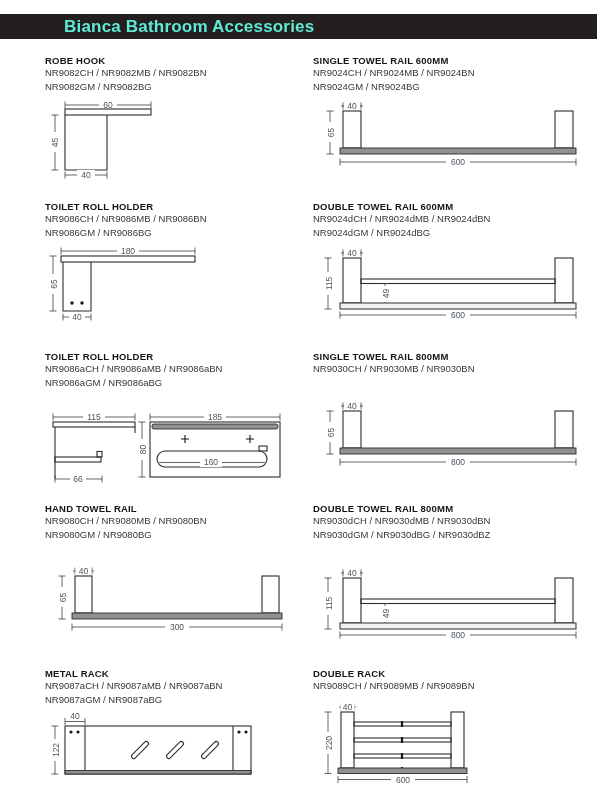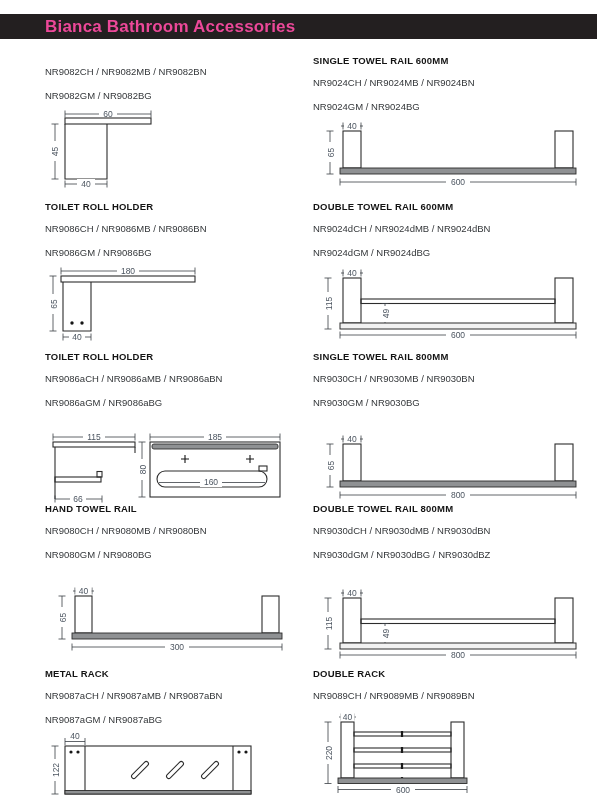--- a/index.html
+++ b/index.html
@@ -5,33 +5,33 @@
   html,body{margin:0;padding:0;}
   body{
     width:607px;height:807px;background:#ffffff;position:relative;overflow:hidden;
     font-family:"Liberation Sans",sans-serif;
   }
   .header{
     position:absolute;top:14px;left:0;width:597px;height:25px;
     background:#231f20;display:flex;align-items:center;
   }
   .header-title{
-    color:#ec4899;font-size:17px;font-weight:bold;padding-left:45px;letter-spacing:.2px;
+    color:#5eead4;font-size:17px;font-weight:bold;padding-left:64px;letter-spacing:.2px;
   }
   .grid{position:absolute;top:55px;left:45px;width:562px;}
   .row{display:flex;}
   .row.r1{height:146px}
   .row.r2{height:150px}
   .row.r3{height:152px}
   .row.r4{height:165px}
   .row.r5{height:137px}
   .cell-l{width:268px;}
   .cell-r{width:294px;}
   .p-title{margin:0;font-size:9.5px;font-weight:bold;color:#141414;letter-spacing:.2px;}
-  .p-codes{font-size:9.5px;color:#333639;line-height:1.32;margin-top:11px;}
+  .p-codes{font-size:9.5px;color:#333639;line-height:1.32;margin-top:1px;}
   .drawing{display:block;}
   .r1 .drawing{margin-top:3px}
   .r2 .drawing{margin-top:2px}
   .r3 .drawing{margin-top:20px}
   .r4 .drawing{margin-top:20px}
   .r5 .drawing{margin-top:5px}
   svg .dl{stroke:#3a3f45;stroke-width:.8;fill:none}
   svg .ol{stroke:#2c2c2c;stroke-width:1.1;fill:none}
   svg .gray{fill:#8f9193;stroke:#2c2c2c;stroke-width:.9}
   svg .lite{fill:#f2f2f2;stroke:#2c2c2c;stroke-width:1}
@@ -45,20 +45,21 @@
 <body>
 
 <header class="header">
   <span class="header-title">Bianca Bathroom Accessories</span>
 </header>
 
 <main class="grid">
 
   <section class="row r1">
     <article class="cell-l">
+      <h2 class="p-title">ROBE HOOK</h2>
       <div class="p-codes">NR9082CH / NR9082MB / NR9082BN</div>
       <div class="p-codes">NR9082GM / NR9082BG</div>
       <div class="drawing">
         <svg width="120" height="88" viewBox="0 0 120 88">
           <line class="dl" x1="20" y1="9" x2="106" y2="9"></line>
             <line class="dl" x1="20" y1="5.5" x2="20" y2="12.5"></line>
             <line class="dl" x1="106" y1="5.5" x2="106" y2="12.5"></line>
           <rect class="bg" x="54" y="4" width="18" height="10"></rect>
           <text class="dim" x="63" y="12" text-anchor="middle">60</text>
           <rect class="ol" x="20" y="13" width="86" height="6"></rect>
@@ -209,21 +210,20 @@
             <line class="dl" x1="93.5" y1="13" x2="100.5" y2="13"></line>
             <line class="dl" x1="93.5" y1="68" x2="100.5" y2="68"></line>
           <rect class="bg" x="92" y="30" width="10" height="21"></rect>
           <text class="dim" transform="translate(100.5 40.5) rotate(-90)" text-anchor="middle">80</text>
         </svg>
       </div>
     </article>
     <article class="cell-r">
       <h2 class="p-title">SINGLE TOWEL RAIL 800MM</h2>
       <div class="p-codes">NR9030CH / NR9030MB / NR9030BN</div>
-      <div class="p-codes">NR9030GM / NR9030BG</div>
       <div class="drawing">
         <svg width="280" height="74" viewBox="0 0 280 74">
           <line class="dl" x1="28" y1="10" x2="50" y2="10"></line>
             <line class="dl" x1="30" y1="6.5" x2="30" y2="13.5"></line>
             <line class="dl" x1="48" y1="6.5" x2="48" y2="13.5"></line>
           <rect class="bg" x="31" y="4.5" width="16" height="10"></rect>
           <text class="dim" x="39" y="12.5" text-anchor="middle">40</text>
           <rect class="ol" x="30" y="15" width="18" height="37"></rect>
             <rect class="ol" x="242" y="15" width="18" height="37"></rect>
           <rect class="gray" x="27" y="52" width="236" height="6"></rect>

